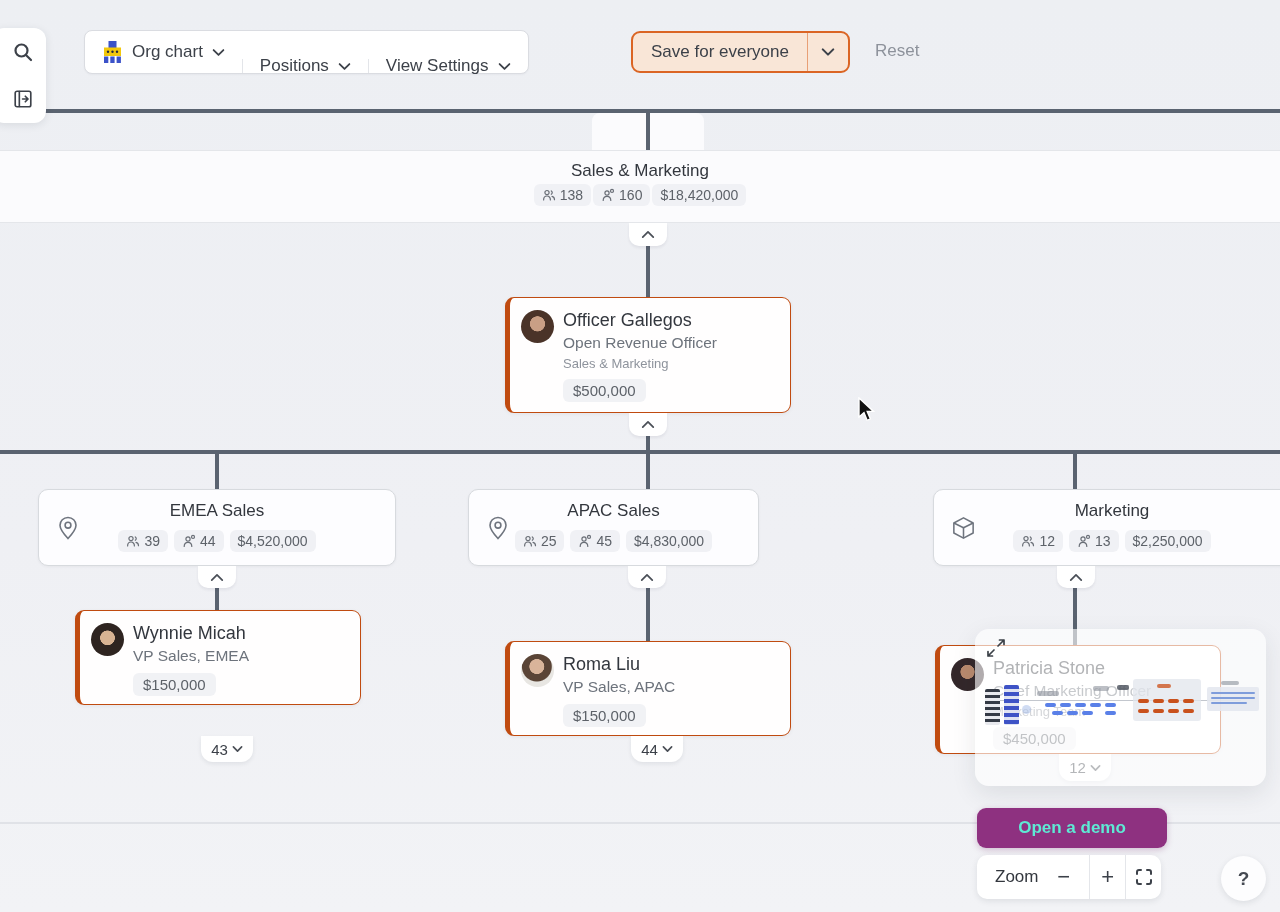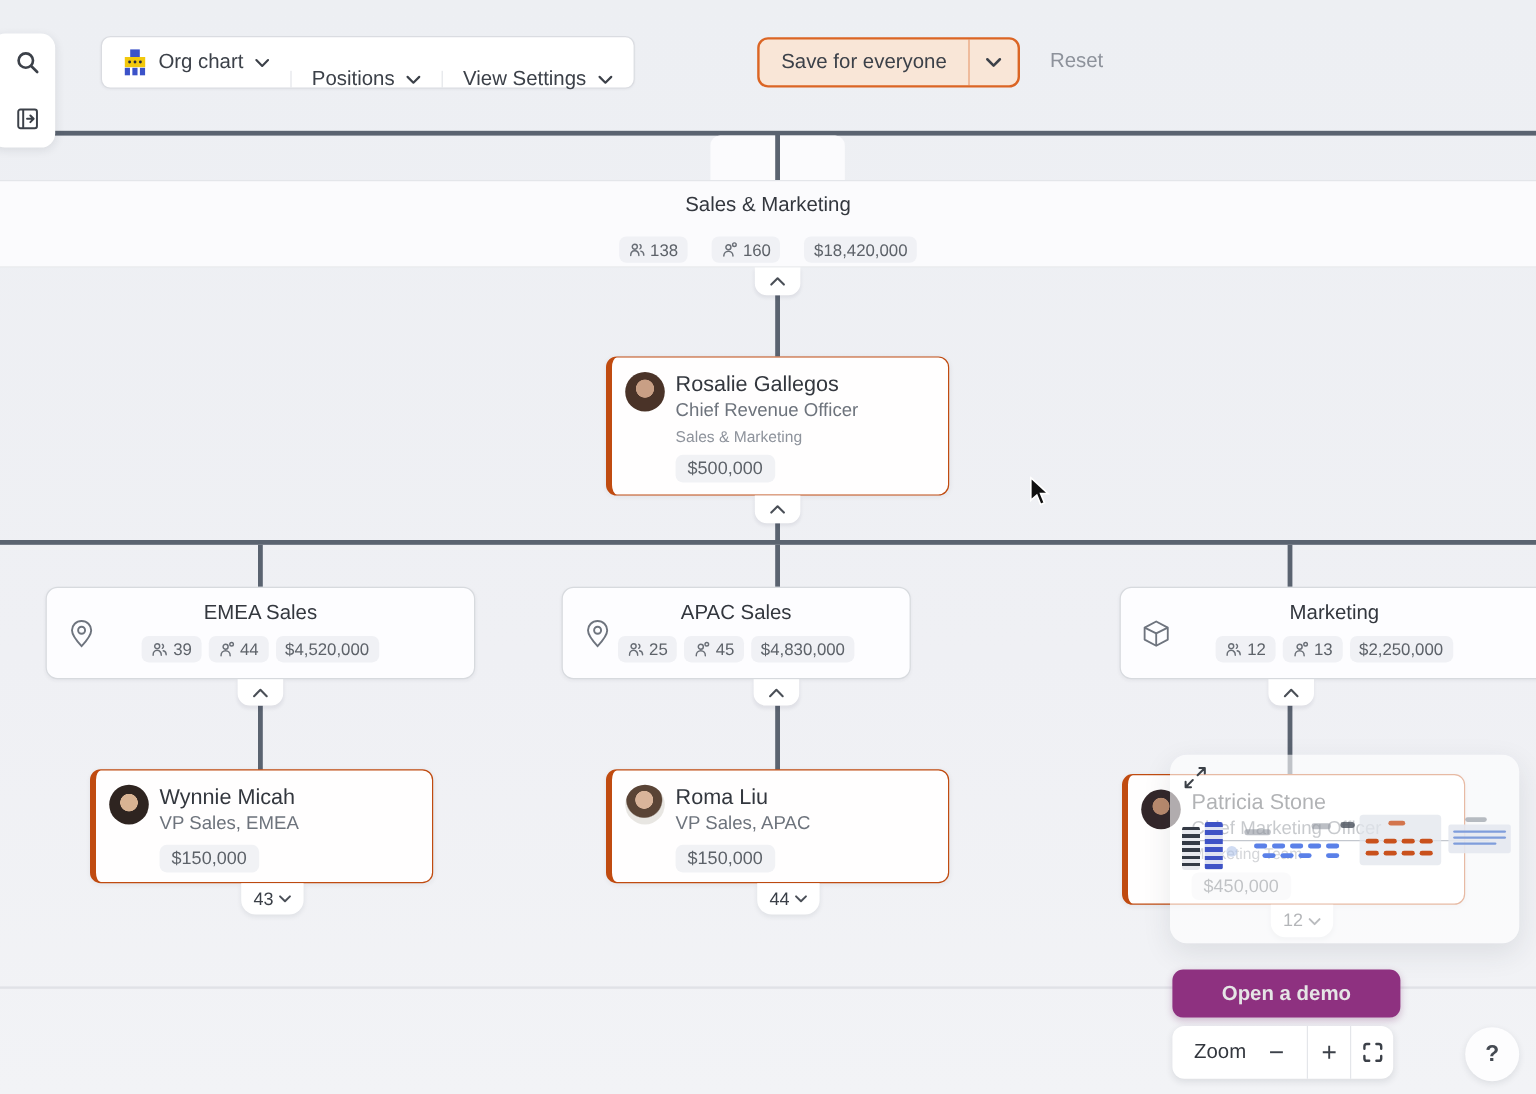--- a/index.html
+++ b/index.html
@@ -9,21 +9,21 @@
          background:linear-gradient(180deg,#edeff3 0%, #eff0f4 60%, #f2f3f6 100%); }
 
   
   .rail { position:absolute; background:#5a6370; }
 
   
   .band { position:absolute; left:0; top:150px; width:1280px; height:73px;
           background:#fbfbfd; border-top:1px solid #e4e6ea; border-bottom:1px solid #e4e6ea;
           display:flex; flex-direction:column; align-items:center; }
   .band-title { margin-top:10px; font-size:17px; font-weight:500; color:#33373e; }
-  .band-badges { display:flex; gap:20px; margin-top:16px; }
+  .band-badges { display:flex; gap:2px; margin-top:3px; }
   .top-tab { position:absolute; left:592px; top:113px; width:112px; height:38px;
              background:#fbfbfd; border-radius:8px 8px 0 0; }
 
   
   .badge { display:inline-flex; align-items:center; gap:4px; background:#f0f1f5;
            border-radius:6px; padding:3px 8px; font-size:14px; color:#5d6269; }
   .badge svg { display:block; }
 
   
   .col-tab { position:absolute; width:38px; height:23px; background:#ffffff;
@@ -81,21 +81,21 @@
               background:#f9e6d7; border:2px solid #db6524; border-radius:9px; cursor:pointer; }
   .save-label { display:flex; align-items:center; padding:0 18px; font-size:17px; font-weight:500; color:#3c4149; }
   .save-split { width:1px; background:rgba(219,101,36,.55); }
   .save-caret { width:40px; display:flex; align-items:center; justify-content:center; }
   .reset-btn { position:absolute; left:875px; top:41px; font-size:17px; font-weight:500;
                color:#8d929b; cursor:pointer; }
 
   
   .thin-line { position:absolute; left:0; top:822px; width:1280px; height:2px; background:#e0e2e7; }
   .demo-btn { position:absolute; left:977px; top:808px; width:190px; height:40px; background:#8e3180;
-              border-radius:9px; color:#e5e5e5; font-size:17px; font-weight:700;
+              border-radius:9px; color:#5eead4; font-size:17px; font-weight:700;
               display:flex; align-items:center; justify-content:center;
               box-shadow:0 2px 6px rgba(110,30,100,.25); cursor:pointer; }
   .zoom-bar { position:absolute; left:977px; top:855px; width:184px; height:44px; background:#ffffff;
               border-radius:10px; box-shadow:0 2px 6px rgba(30,35,50,.10); display:flex; }
   .zb-seg1 { width:136px; display:flex; align-items:center; justify-content:space-between;
              padding:0 19px 0 18px; }
   .zb-label { font-size:17px; font-weight:500; color:#33373e; }
   .zb-btn { display:flex; align-items:center; justify-content:center; font-size:22px; color:#3c4149; cursor:pointer; }
   .zb-seg { width:47px; border-left:1px solid #e4e6ea; display:flex; align-items:center; justify-content:center; cursor:pointer; }
   .help-btn { position:absolute; left:1221px; top:856px; width:45px; height:45px; border-radius:50%;
@@ -154,22 +154,22 @@
 
   <div class="col-tab" style="left:629px;top:223px;">
     <svg width="14" height="9" viewBox="0 0 16 10">
         <polyline points="2,8 8,2 14,8" fill="none" stroke="#4a4f57" stroke-width="2" stroke-linecap="round" stroke-linejoin="round"></polyline>
       </svg>
   </div>
 
   <div class="person-card" style="left:505px;top:297px;width:286px;height:116px;">
     <div class="avatar av-rosalie"></div>
     <div class="pc-body">
-      <div class="pc-name">Rosalie Gallegos</div>
-      <div class="pc-title">Chief Revenue Officer</div>
+      <div class="pc-name">Officer Gallegos</div>
+      <div class="pc-title">Open Revenue Officer</div>
       <div class="pc-dept">Sales &amp; Marketing</div>
       <span class="pc-salary">$500,000</span>
     </div>
   </div>
   <div class="col-tab" style="left:629px;top:413px;">
     <svg width="14" height="9" viewBox="0 0 16 10">
         <polyline points="2,8 8,2 14,8" fill="none" stroke="#4a4f57" stroke-width="2" stroke-linecap="round" stroke-linejoin="round"></polyline>
       </svg>
   </div>
 
@@ -291,21 +291,21 @@
     <svg width="14" height="9" viewBox="0 0 16 10">
         <polyline points="2,8 8,2 14,8" fill="none" stroke="#4a4f57" stroke-width="2" stroke-linecap="round" stroke-linejoin="round"></polyline>
       </svg>
   </div>
   <div class="col-tab" style="left:1057px;top:566px;height:22px;">
     <svg width="14" height="9" viewBox="0 0 16 10">
         <polyline points="2,8 8,2 14,8" fill="none" stroke="#4a4f57" stroke-width="2" stroke-linecap="round" stroke-linejoin="round"></polyline>
       </svg>
   </div>
 
-  <div class="person-card" style="left:75px;top:641px;width:286px;height:95px;">
+  <div class="person-card" style="left:75px;top:610px;width:286px;height:95px;">
     <div class="avatar av-wynnie"></div>
     <div class="pc-body">
       <div class="pc-name">Wynnie Micah</div>
       <div class="pc-title">VP Sales, EMEA</div>
       <span class="pc-salary">$150,000</span>
     </div>
   </div>
   <div class="exp-tab" style="left:201px;top:736px;">
     <span>43</span>
     <svg width="11" height="8" viewBox="0 0 16 10">

